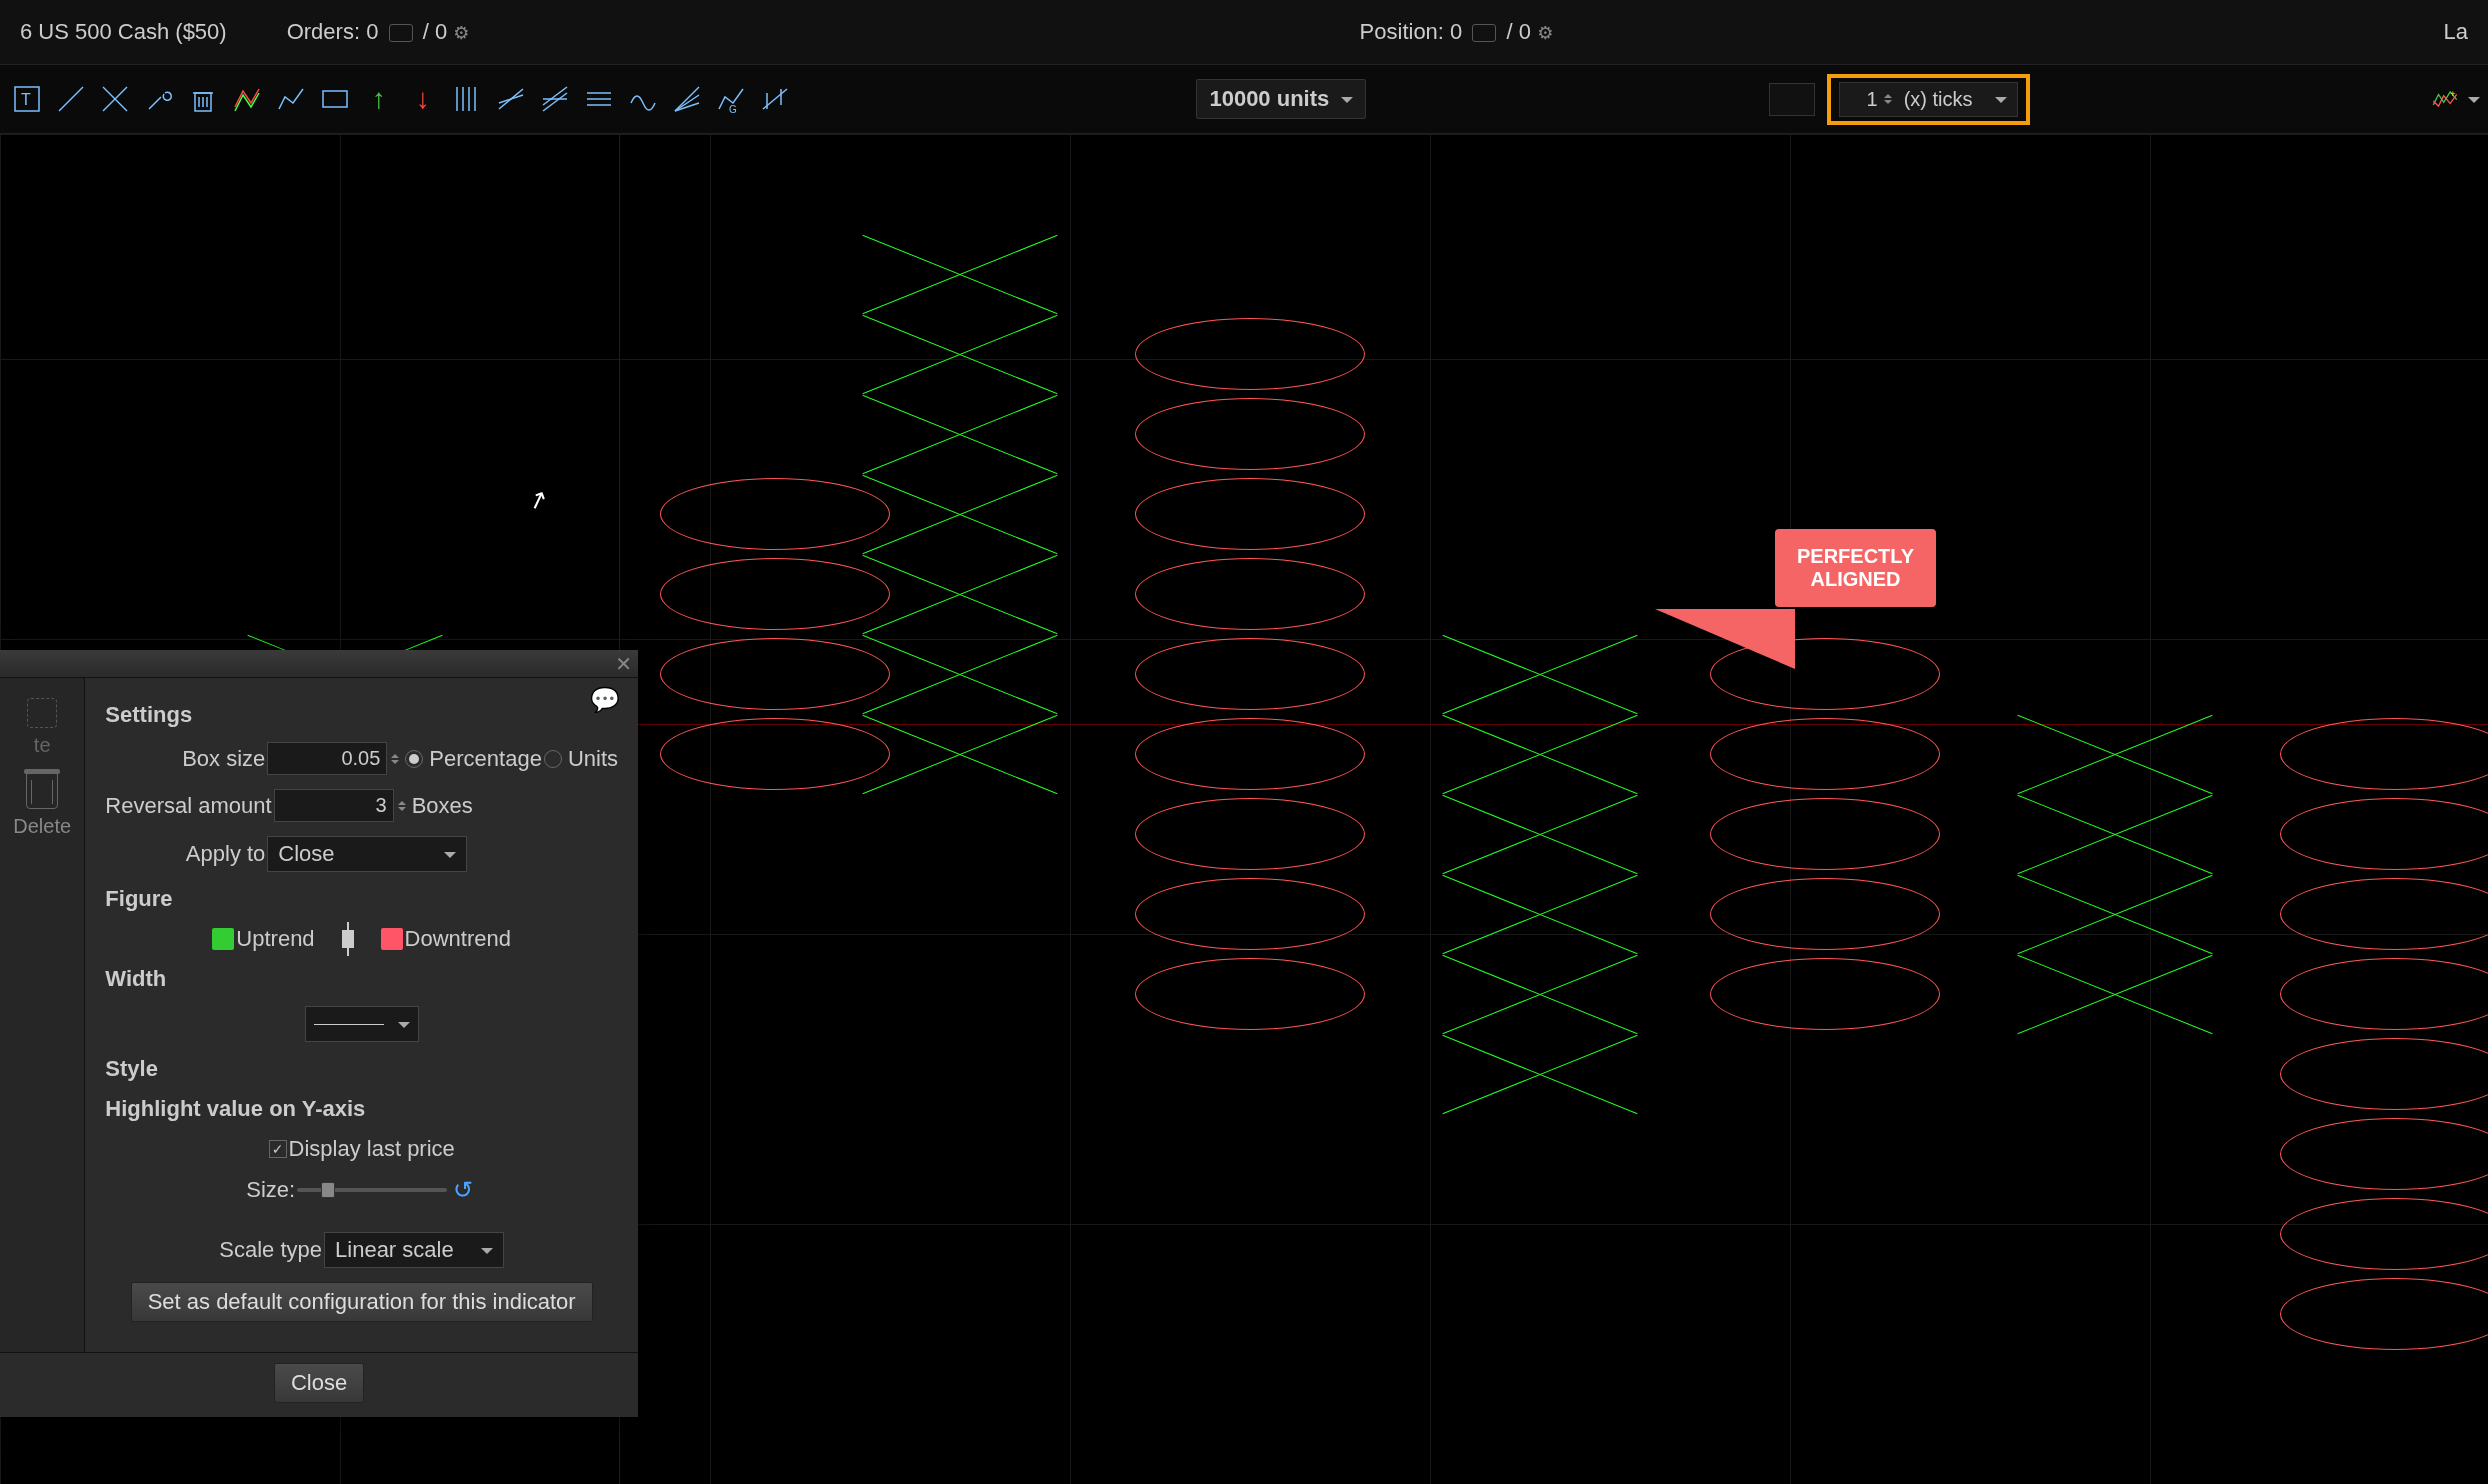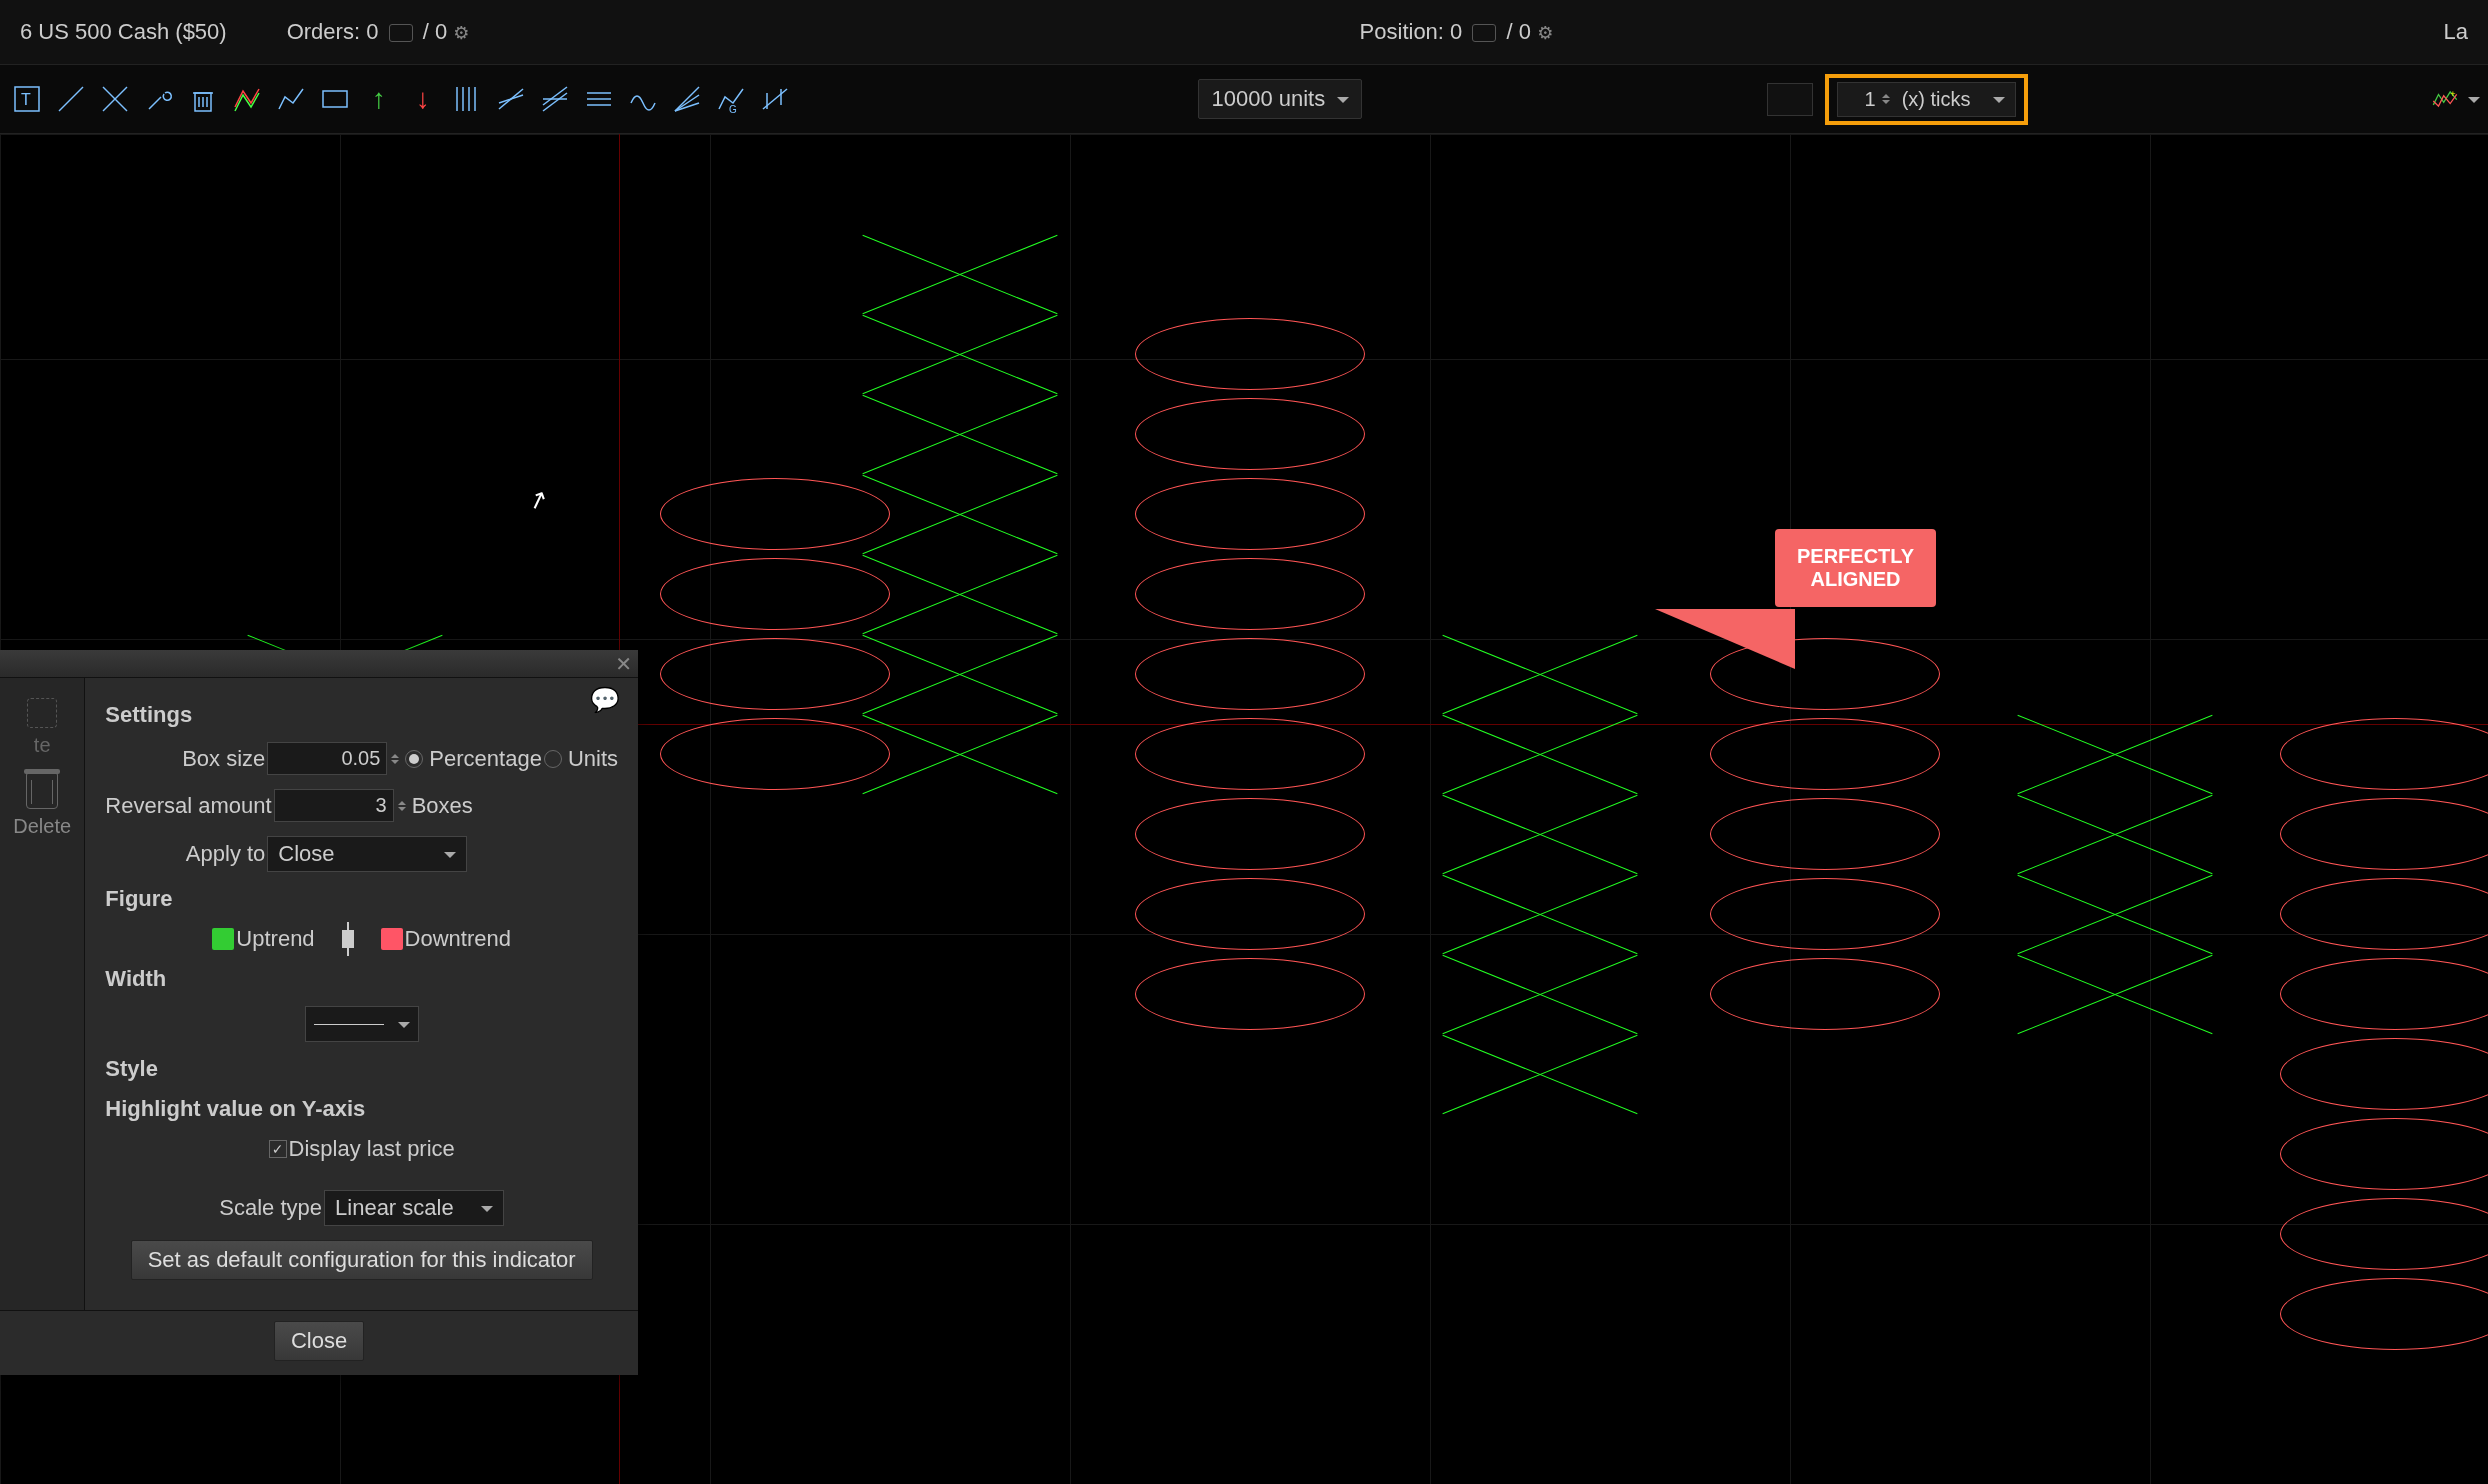--- a/index.html
+++ b/index.html
@@ -78,20 +78,21 @@
     display: flex;
     align-items: center;
     gap: 6px;
     background: #1a1a1a;
     padding: 6px 12px;
     border: 1px solid #333;
     border-radius: 2px;
     font-size: 22px;
     color: #ccc;
     cursor: pointer;
+    font-weight: bold;
   }
   .caret-down::after {
     content: "";
     display: inline-block;
     border: 6px solid transparent;
     border-top-color: #aaa;
     margin-left: 6px;
     transform: translateY(3px);
   }
 
@@ -749,20 +750,27 @@
         </span>
       </div>
 
       <div class="section-title">Style</div>
 
       <div class="section-title">Highlight value on Y-axis</div>
       <div class="row" style="justify-content:center">
         <span class="check">✓</span>
         <span>Display last price</span>
       </div>
+      <div class="row" style="justify-content:center">
+        <label style="min-width:0">Size:</label>
+        <span class="slider">
+          <span class="thumb" style="left:24px"></span>
+        </span>
+        <span class="reload-icon">↺</span>
+      </div>
 
       <div class="row" style="justify-content:center;margin-top:28px">
         <label style="min-width:0">Scale type</label>
         <span class="select small" style="min-width:180px">
           <span>Linear scale</span>
           <span class="caret-down"></span>
         </span>
       </div>
 
       <div class="row" style="justify-content:center">

